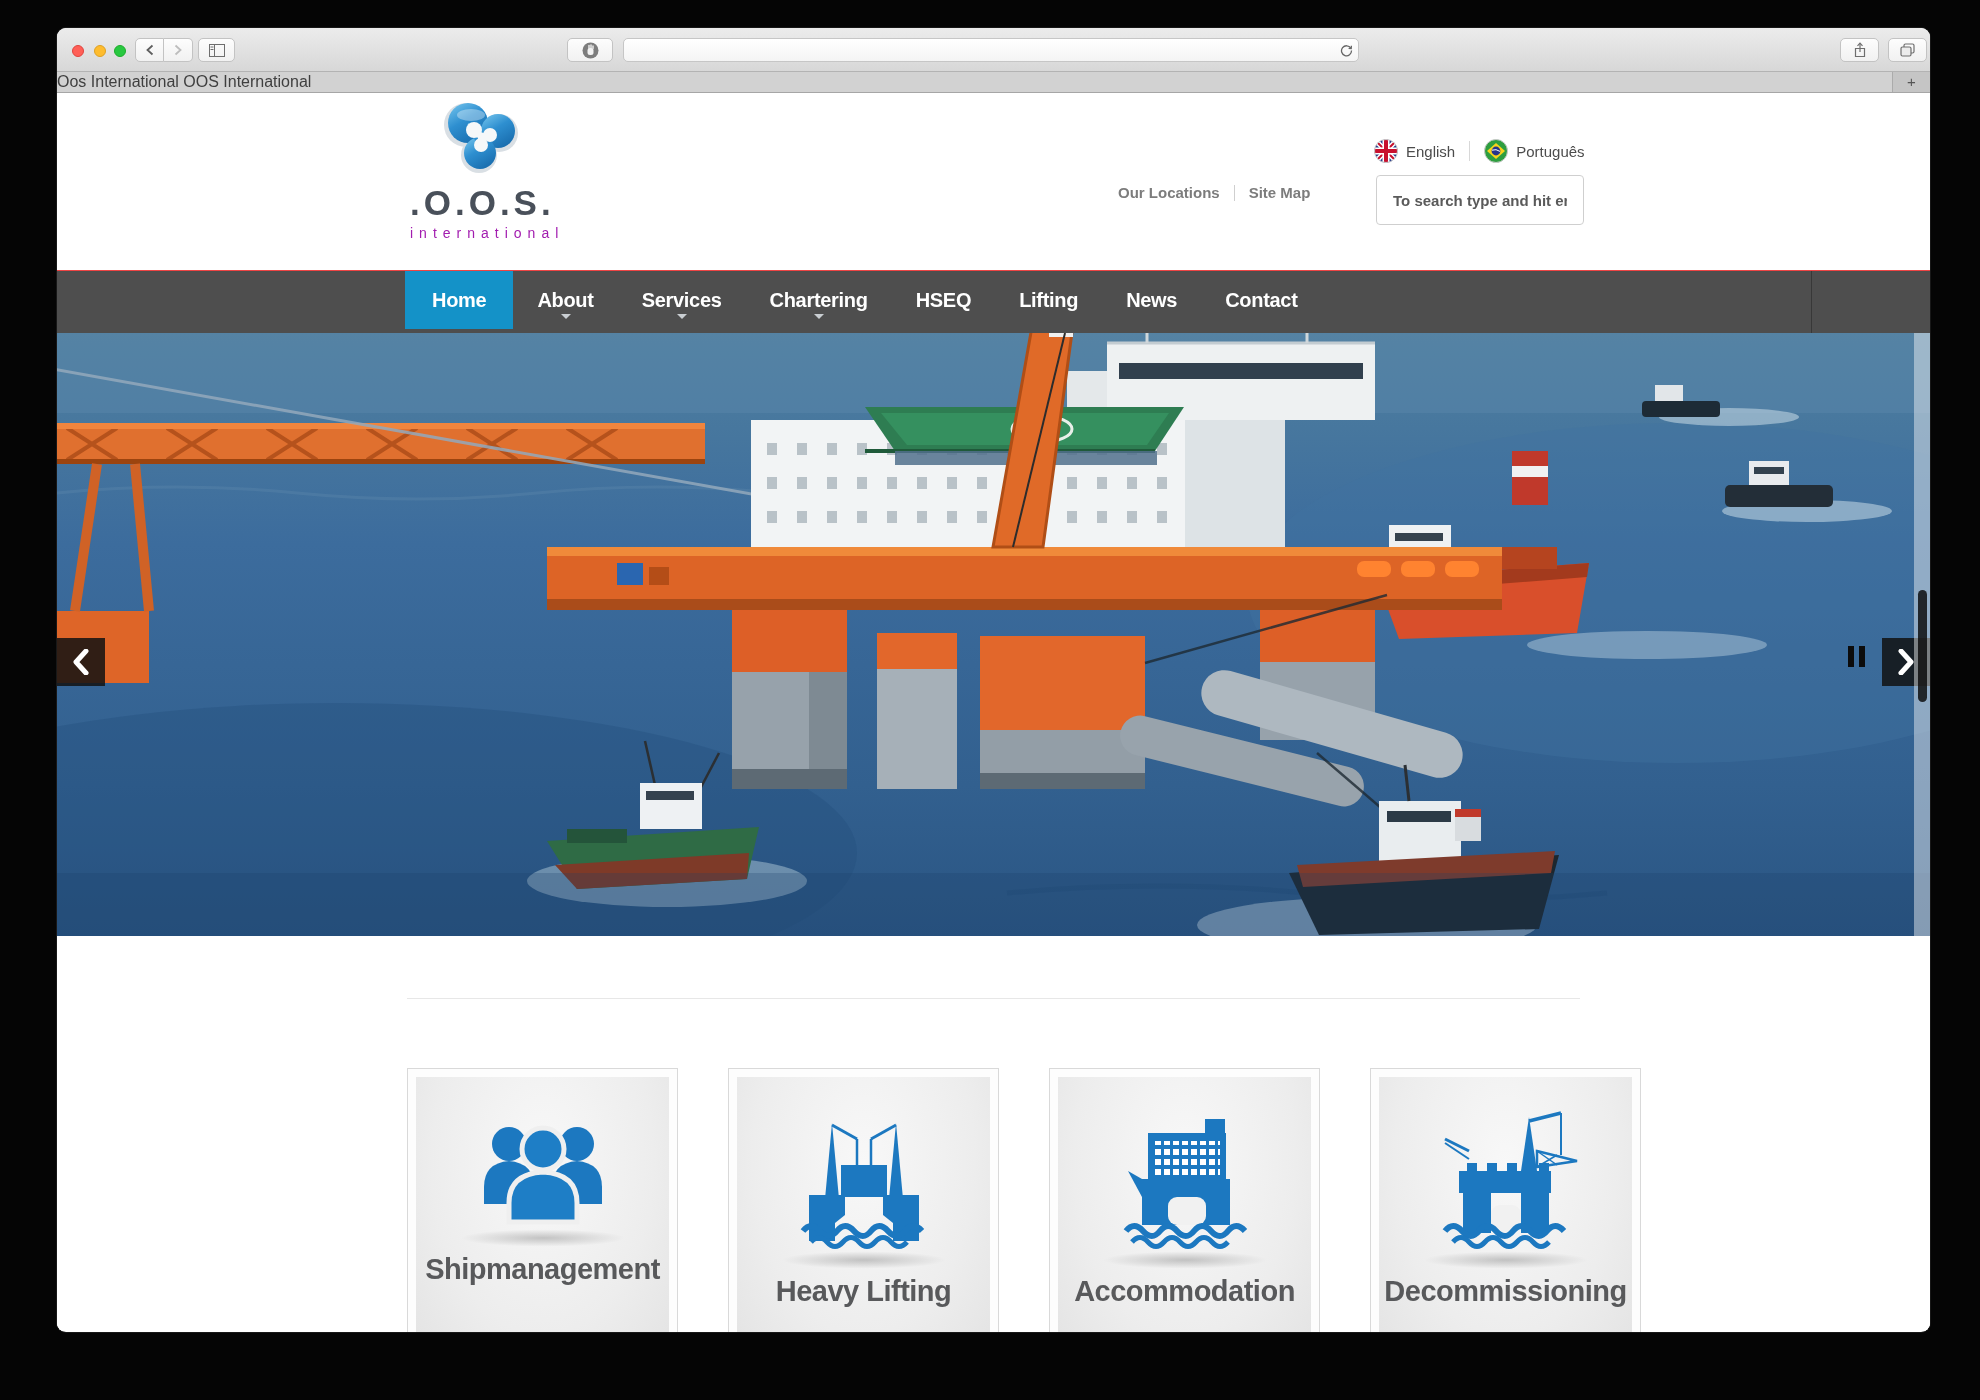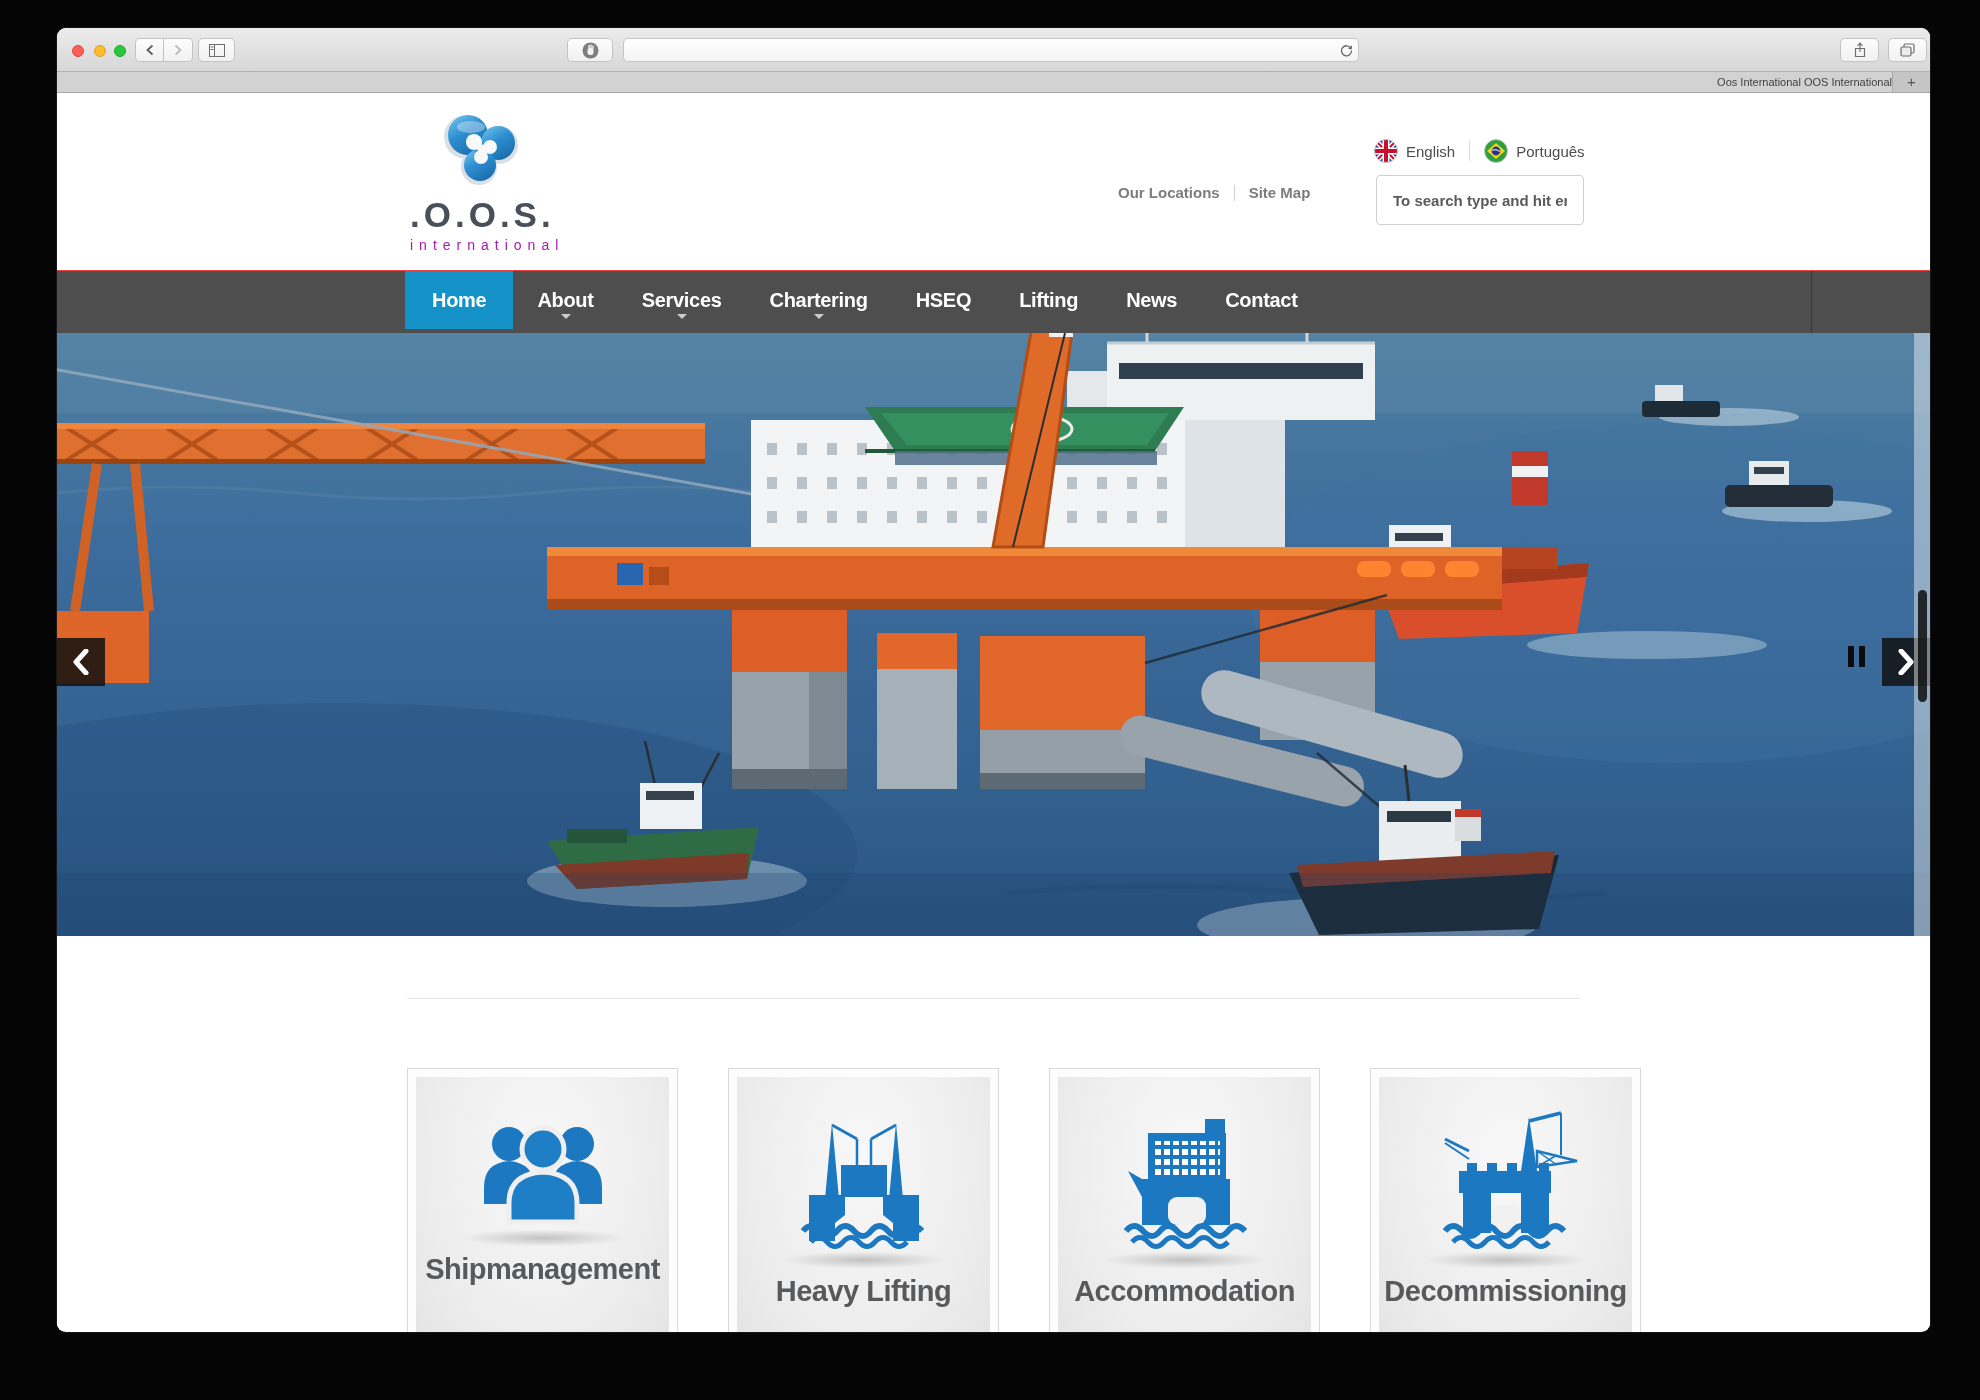--- a/index.html
+++ b/index.html
@@ -24,30 +24,30 @@
   .btn-ext  { position:absolute; left:510px; top:10px; width:46px; }
   .btn-share{ position:absolute; left:1783px; top:10px; width:39px; }
   .btn-tabs { position:absolute; left:1831px; top:10px; width:39px; }
 
   .urlfield { position:absolute; left:566px; top:10px; width:736px; height:24px; background:linear-gradient(#fff,#f4f4f4);
               border:1px solid #c6c6c6; border-radius:5px; display:flex; align-items:center; }
   .urlfield input { flex:1; border:none; outline:none; background:transparent; font-size:12px; padding:0 8px; color:#333; }
   .reload { width:24px; height:22px; border:none; background:transparent; display:flex; align-items:center; justify-content:center; cursor:pointer; }
 
   .tabbar { position:relative; height:21px; background:#d2d2d2; border-bottom:1px solid #a6a6a6; }
-  .tab-title { position:absolute; left:0; right:38px; top:0; height:20px; line-height:20px; text-align:right;
-               font-size:11px; color:#3f3f3f; }
+  .tab-title { position:absolute; left:0; right:38px; top:0; height:20px; line-height:20px; text-align:left;
+               font-size:16px; color:#3f3f3f; }
   .newtab { position:absolute; right:0; top:0; width:38px; height:20px; background:#c5c5c5; border-left:1px solid #ababab;
             text-align:center; line-height:19px; font-size:15px; color:#555; }
 
   
   .page { position:relative; height:1238px; background:#fff; }
   .siteheader { position:relative; height:177px; background:#fff; }
 
-  .logo { position:absolute; left:353px; top:16px; width:142px; text-align:center; }
+  .logo { position:absolute; left:353px; top:4px; width:142px; text-align:center; }
   .logo-acronym { font-size:35px; font-weight:bold; letter-spacing:4px; color:#49505a; margin-top:4px; }
   .logo-sub { font-size:14px; letter-spacing:6px; color:#a21caf; margin-top:2px; }
 
   .langs { position:absolute; left:1317px; top:46px; display:flex; align-items:center;justify-content:flex-end; }
   .lang { display:flex; align-items:center; gap:8px; font-size:15px; color:#4c4c4c; cursor:pointer; }
   .lang-divider { width:1px; height:20px; background:#d8d8d8; margin:0 14px; }
 
   .locations { position:absolute; left:1061px; top:91px; display:flex; align-items:center; font-size:15px; font-weight:bold; color:#7c7c7c; }
   .loc-link { cursor:pointer; }
   .loc-divider { width:1px; height:16px; background:#cfcfcf; margin:0 14px; }

